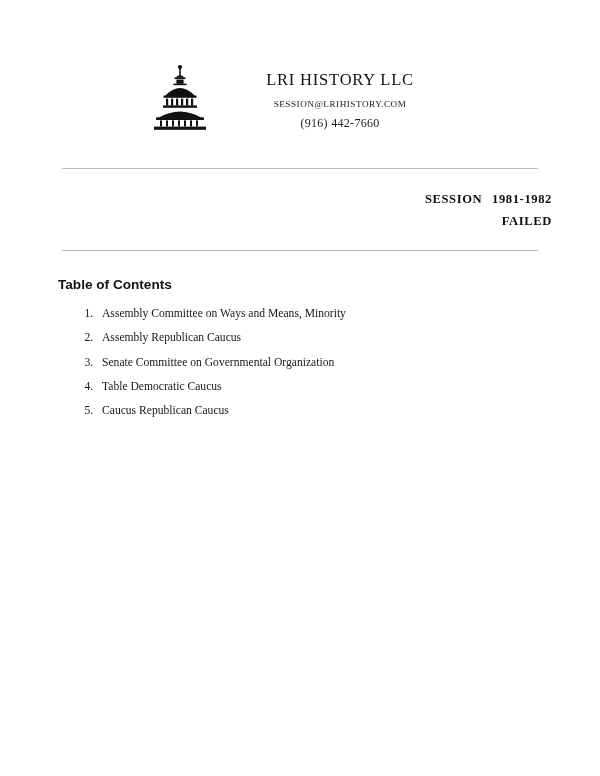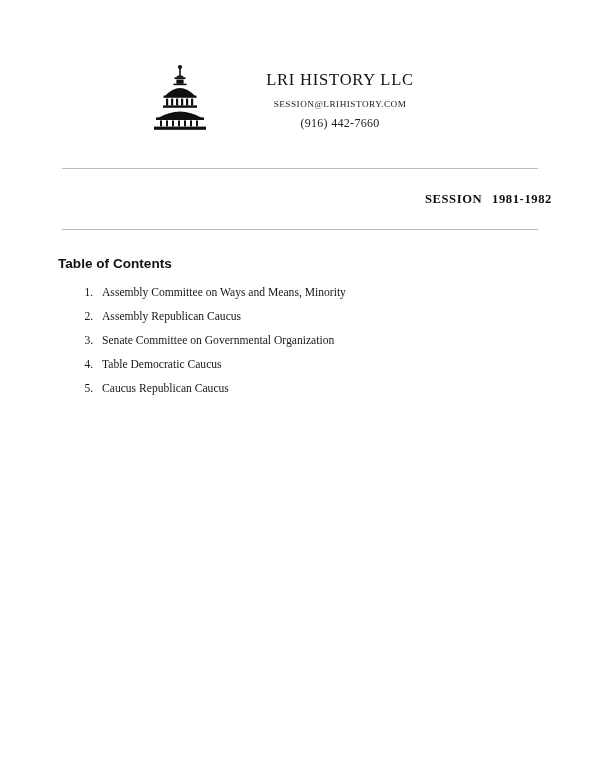--- a/index.html
+++ b/index.html
@@ -180,20 +180,21 @@
 
   </div>
 
   <hr class="rule rule-top">
 
   <div class="session-block">
     <div class="session-line">
       <span class="sess-label">SESSION</span>
       <span>1981-1982</span>
     </div>
+    <div>FAILED</div>
   </div>
 
   <hr class="rule rule-bottom">
 
   <div class="toc">
     <div class="toc-title">Table of Contents</div>
     <ol class="toc-list">
       <li>
         <span class="toc-text">Assembly Committee on Ways and Means, Minority</span>
       </li>

